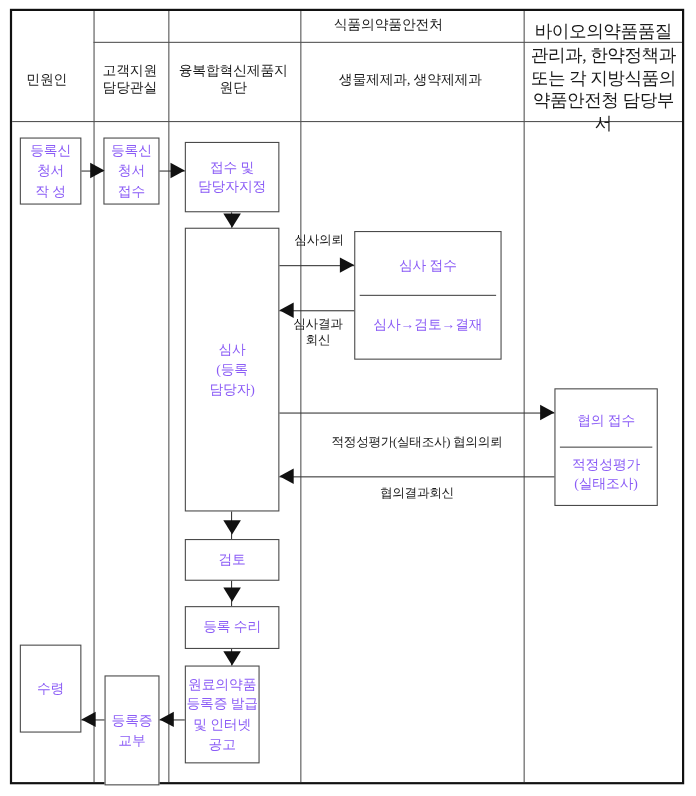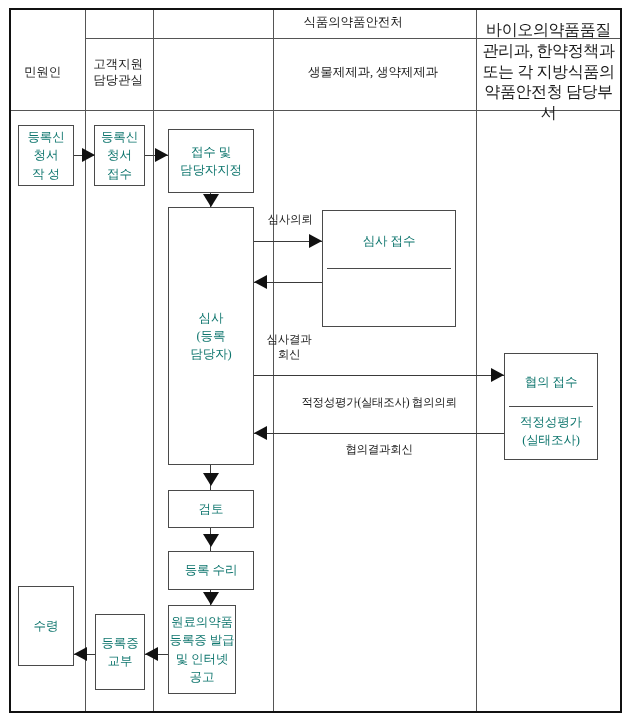--- a/index.html
+++ b/index.html
@@ -73,21 +73,21 @@
     border: 1px solid #4a4a4a;
     box-sizing: border-box;
     background: #ffffff;
     display: flex;
     align-items: center;
     justify-content: center;
     text-align: center;
     font-size: 12.5px;
     line-height: 1.45;
     letter-spacing: -0.1px;
-    color: #0f766e;
+    color: #8b5cf6;
   }
   .box.split {
     display: block;
     padding: 4px;
   }
   .box .half {
     display: flex;
     align-items: center;
     justify-content: center;
     text-align: center;
@@ -139,21 +139,20 @@
     position: absolute;
     font-size: 11.5px;
     line-height: 1.28;
     letter-spacing: -0.3px;
     color: #1a1a1a;
     text-align: center;
     white-space: nowrap;
   }
   .flabel.wrap {
     white-space: normal;
-    margin-top: 44px;
   }
 </style>
 </head>
 <body>
 
 <div id="page">
 
   <div class="frame">
 
     <div class="vline" style="left:74px;"></div>
@@ -165,20 +164,22 @@
     <div class="hline" style="top:100px;"></div>
   </div>
 
   <div class="hdr hdr-span" style="left:84px; top:8px; width:538px; height:28px;">식품의약품안전처</div>
 
   <div class="hdr" style="left:11px; top:36px; width:63px; height:72px;">민원인</div>
 
   <div class="hdr" style="left:85px; top:36px; width:66px; height:72px; white-space:pre-line;">고객지원
 담당관실</div>
 
+  <div class="hdr" style="left:153px; top:36px; width:118px; height:72px; white-space:pre-line;">융복합혁신제품지
+원단</div>
 
   <div class="hdr" style="left:273px; top:36px; width:200px; height:72px;">생물제제과, 생약제제과</div>
 
   <div class="hdr hdr-tall" style="left:476px; top:36px; width:145px; height:72px;">바이오의약품품질관리과, 한약정책과 또는 각 지방식품의약품안전청 담당부서</div>
 
   <div class="box" style="left:18px; top:125px; width:56px; height:61px; white-space:pre-line;">등록신
 청서
 작 성</div>
 
   <div class="box" style="left:94px; top:125px; width:51px; height:61px; white-space:pre-line;">등록신
@@ -187,38 +188,39 @@
 
   <div class="box" style="left:168px; top:129px; width:86px; height:64px; white-space:pre-line;">접수 및
 담당자지정</div>
 
   <div class="box" style="left:168px; top:207px; width:86px; height:258px; white-space:pre-line;">심사
 (등록
 담당자)</div>
 
   <div class="box split" style="left:322px; top:210px; width:134px; height:117px;">
     <div class="half top">심사 접수</div>
+    <div class="half">심사→검토→결재</div>
   </div>
 
   <div class="box split" style="left:504px; top:353px; width:94px; height:107px;">
     <div class="half top">협의 접수</div>
     <div class="half" style="white-space:pre-line;">적정성평가
 (실태조사)</div>
   </div>
 
   <div class="box" style="left:168px; top:490px; width:86px; height:38px;">검토</div>
 
   <div class="box" style="left:168px; top:551px; width:86px; height:39px;">등록 수리</div>
 
   <div class="box" style="left:168px; top:605px; width:68px; height:89px; white-space:pre-line;">원료의약품
 등록증 발급
 및 인터넷
 공고</div>
 
-  <div class="box" style="left:95px; top:614px; width:50px; height:76px; white-space:pre-line;">등록증
+  <div class="box" style="left:95px; top:614px; width:50px; height:100px; white-space:pre-line;">등록증
 교부</div>
 
   <div class="box" style="left:18px; top:586px; width:56px; height:80px;">수령</div>
 
   <div class="conn-h" style="left:74px; top:155px; width:20px;"></div>
   <div class="arrow right" style="left:82px; top:148px;"></div>
 
   <div class="conn-h" style="left:145px; top:155px; width:23px;"></div>
   <div class="arrow right" style="left:155px; top:148px;"></div>
 

